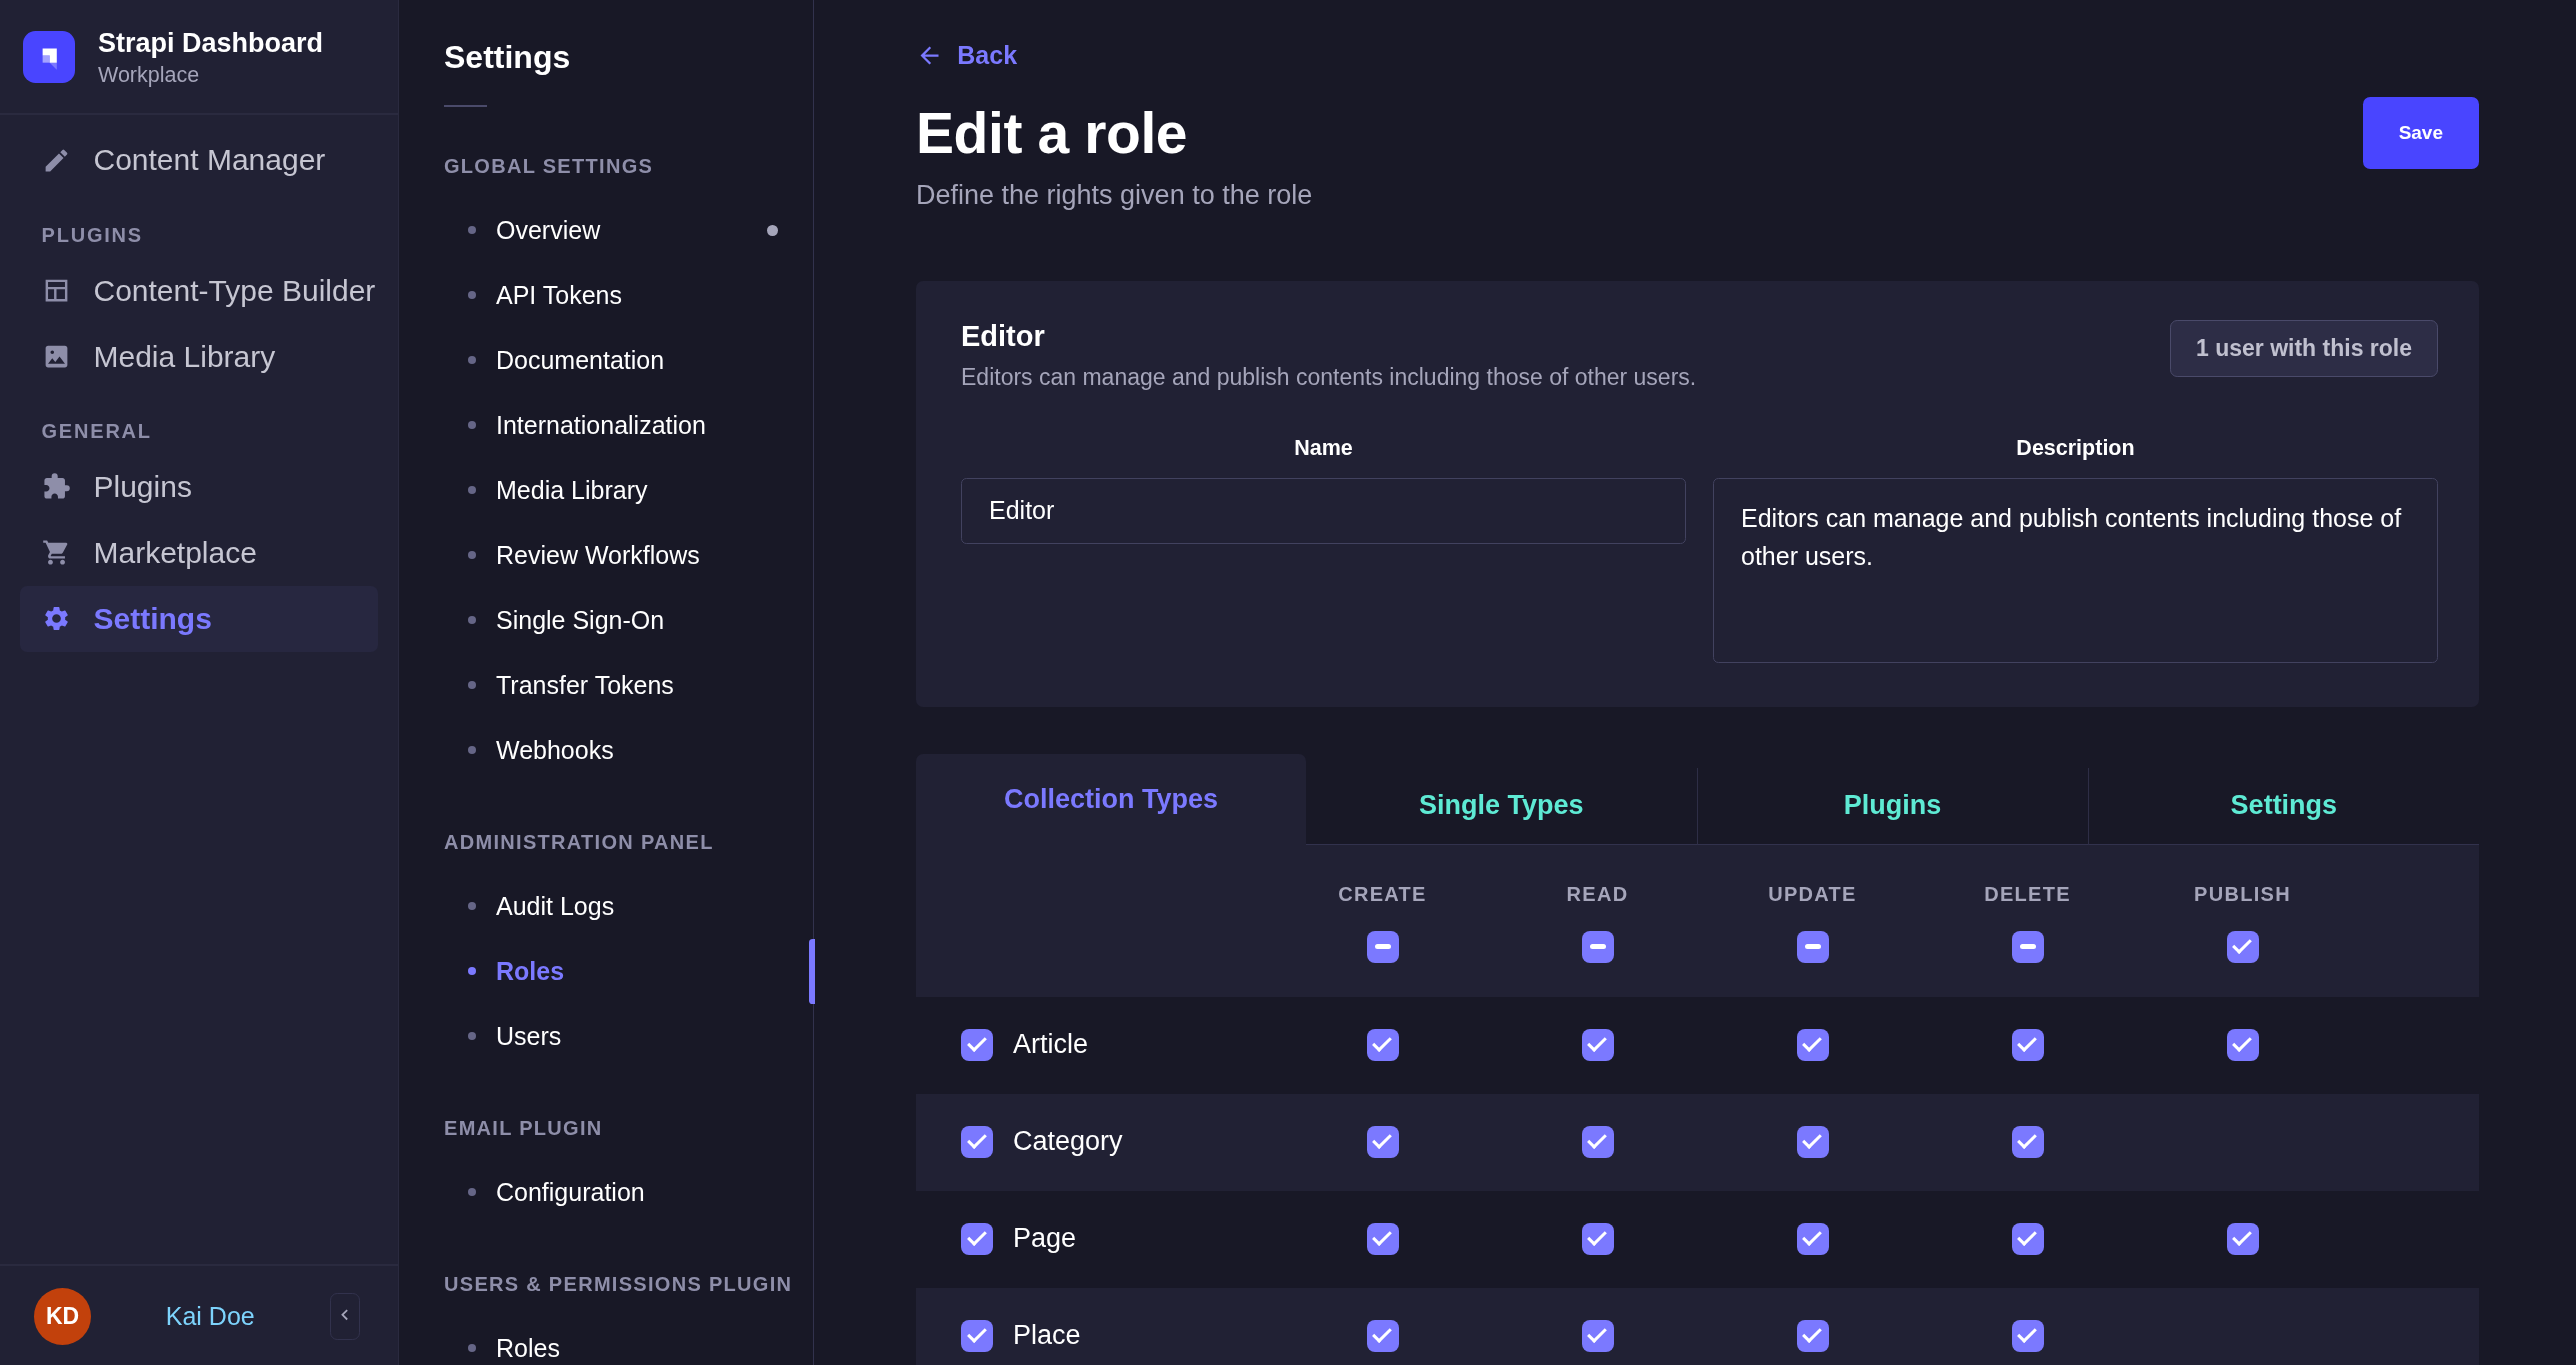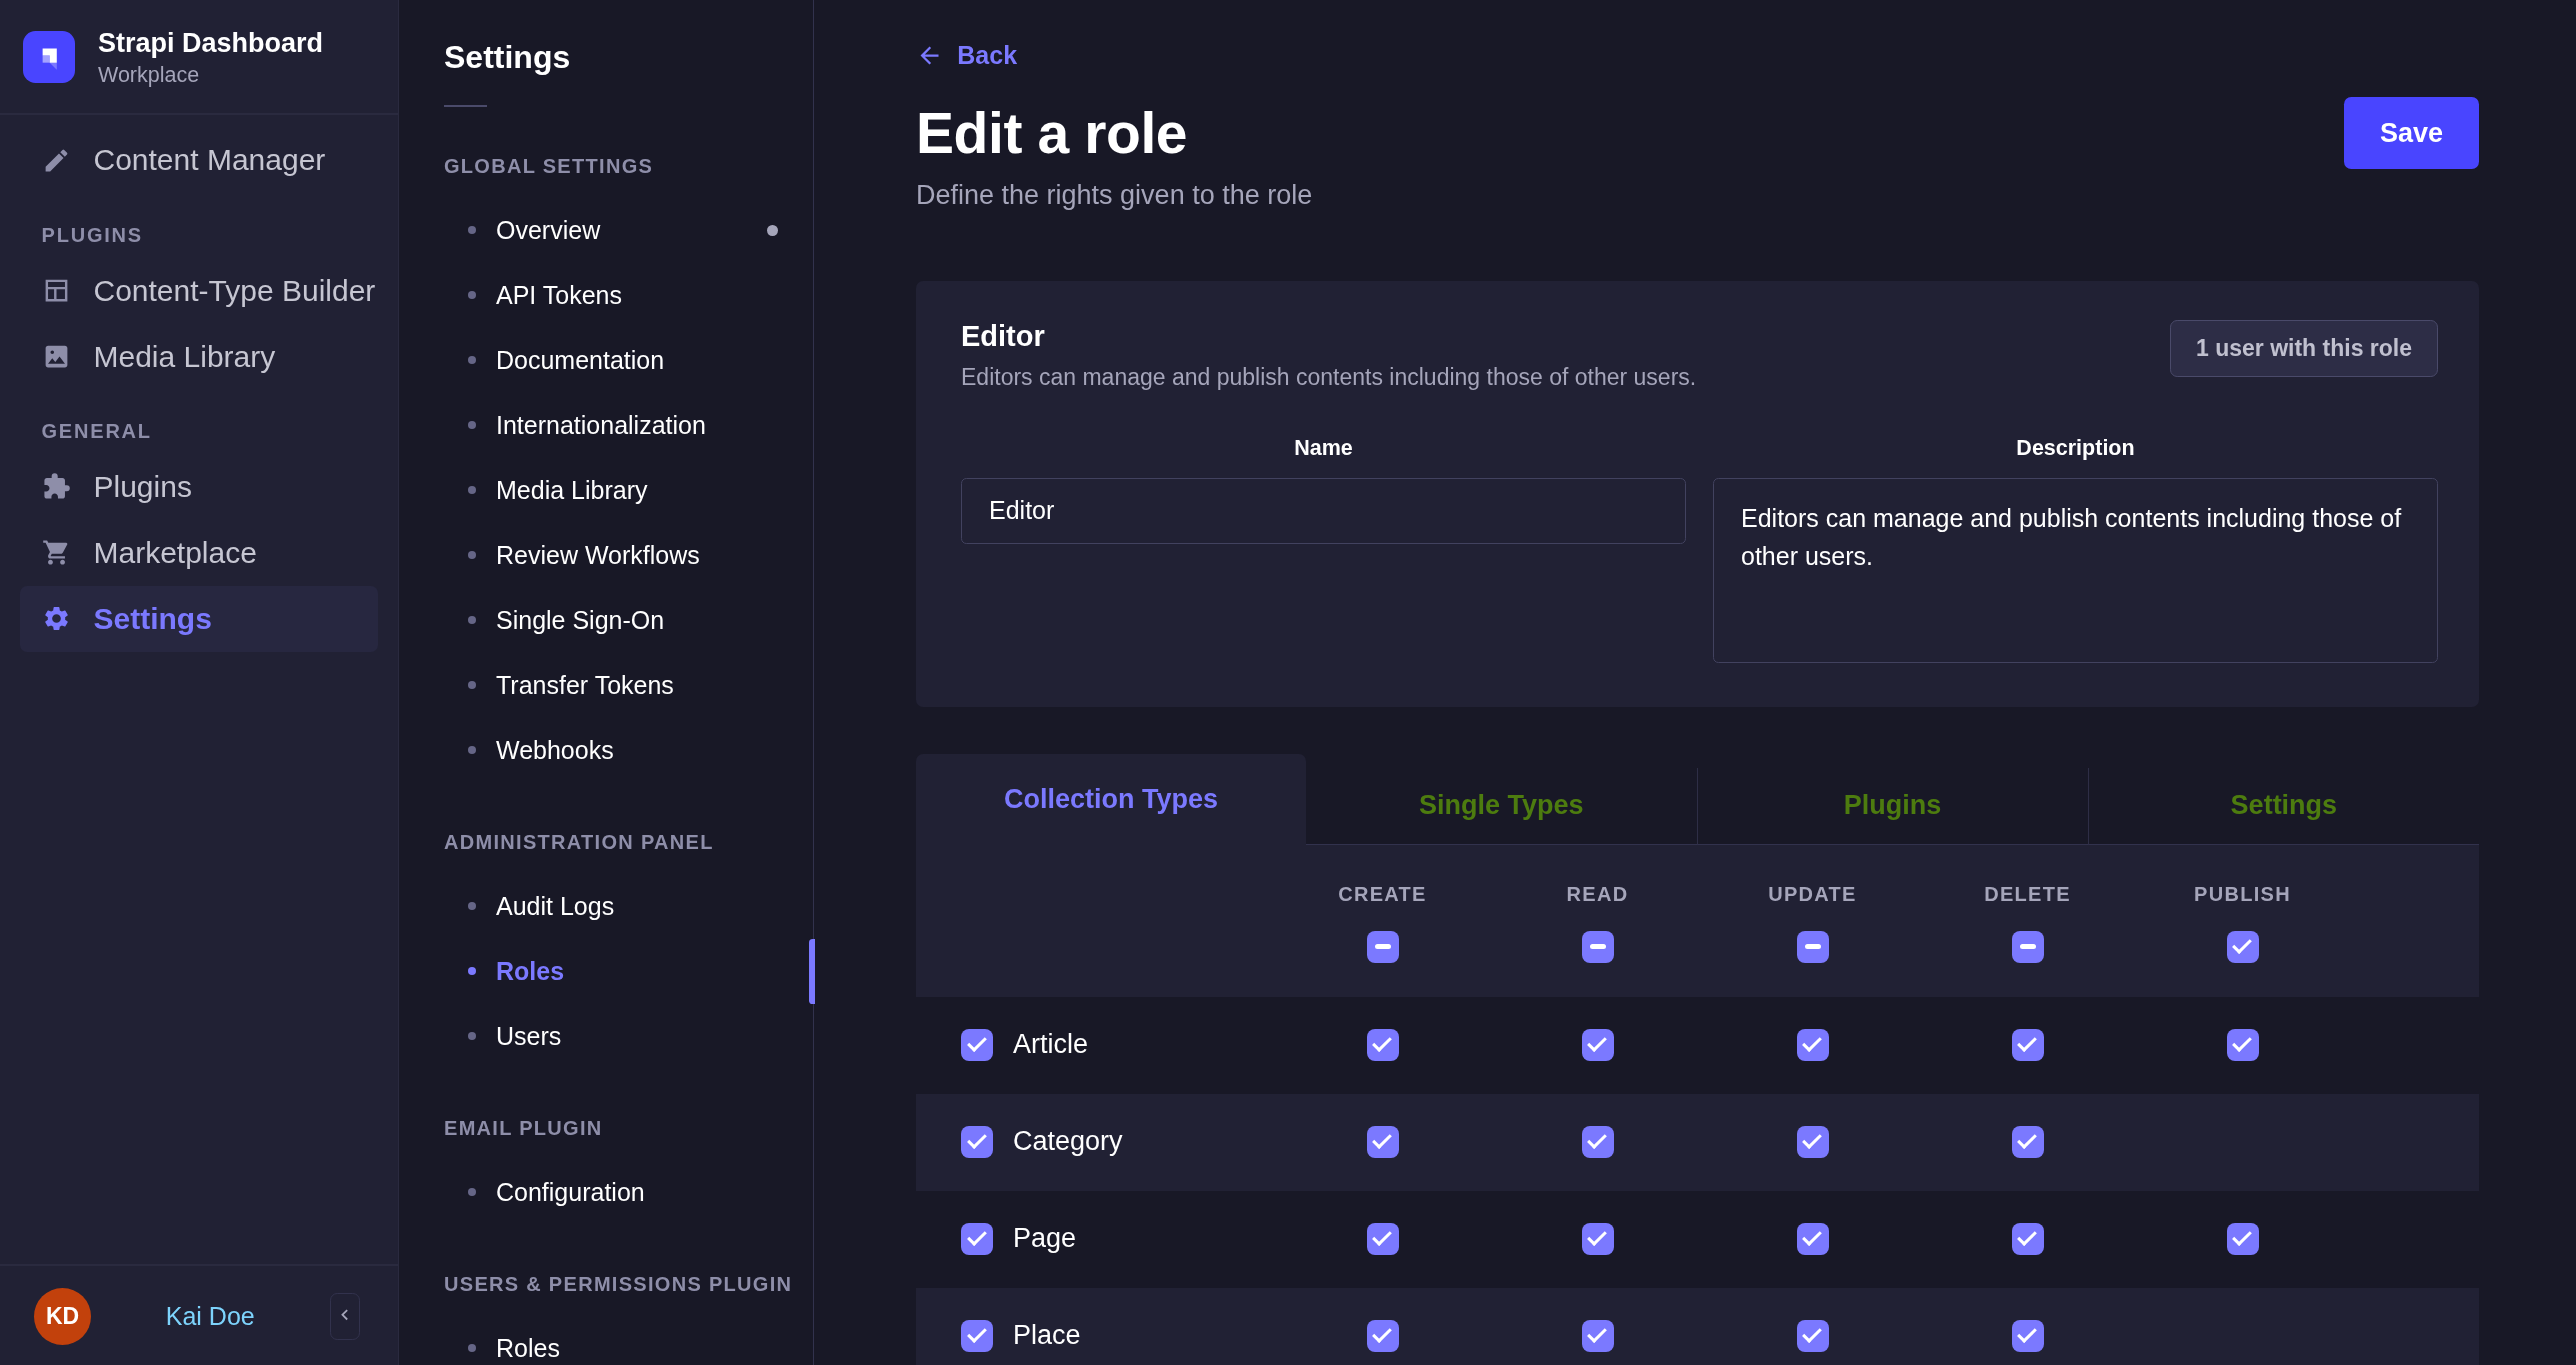--- a/index.html
+++ b/index.html
@@ -43,36 +43,36 @@
   .subnav li.active .bullet { background:#7b79ff; }
   .active-bar { position:absolute; right:-1.8px; top:0; width:5.4px; height:65px; background:#7b79ff; border-radius:3.6px 0 0 3.6px; }
   .notif-dot { position:absolute; right:35px; top:50%; margin-top:-5.4px; width:10.8px; height:10.8px; border-radius:50%; background:#a5a5ba; }
 
   
   .main { flex:1; padding:41px 97px 0 102px; background:#181826; overflow:hidden; }
   .back { display:inline-flex; align-items:center; gap:14.3px; color:#7b79ff; font-size:25px; font-weight:600; cursor:pointer; text-decoration:none; }
   .back-ic svg { width:27px; height:27px; display:block; }
   .title-row { display:flex; align-items:center; justify-content:space-between; margin-top:25px; }
   h1 { font-size:57px; font-weight:700; letter-spacing:-0.4px; }
-  .save { height:72px; padding:0 36px; border:none; border-radius:7.2px; background:#4945ff; color:#fff; font-size:27px; font-weight:700; cursor:pointer; font-family:inherit; }
+  .save { height:72px; padding:0 36px; border:none; border-radius:7.2px; background:#4945ff; color:#fff; font-size:19px; font-weight:700; cursor:pointer; font-family:inherit; }
   .subtitle { margin-top:10.8px; font-size:27px; color:#a5a5ba; }
 
   .card { margin-top:70px; background:#212134; border-radius:7.2px; padding:39px 41px 41px 45px; }
   .card-head { display:flex; align-items:flex-start; justify-content:space-between; }
   .card-title { font-size:29px; font-weight:700; }
   .card-sub { margin-top:10.8px; font-size:23px; color:#a5a5ba; }
   .badge { padding:14.3px 25px; border-radius:7.2px; background:#2d2d46; border:1.8px solid #4a4a6a; color:#c0c0cf; font-size:23px; font-weight:600; cursor:pointer; font-family:inherit; }
   .fields { display:grid; grid-template-columns:1fr 1fr; gap:27px; margin-top:45px; }
   .field label { display:block; font-size:21.5px; font-weight:700; margin-bottom:17px; color:#fff;text-align:center; }
   .input { width:100%; height:66px; background:#212134; border:1.8px solid #42425f; border-radius:5.4px; padding:0 27px; color:#fff; font-size:25px; font-family:inherit; }
   .textarea { width:100%; height:185px; background:#212134; border:1.8px solid #42425f; border-radius:5.4px; padding:20px 27px; color:#fff; font-size:25px; line-height:1.55; resize:none; font-family:inherit; }
 
   
   .tabbar { display:flex; margin-top:47px; height:91px; }
-  .tab { flex:1; display:flex; align-items:center; justify-content:center; font-size:27px; font-weight:600; color:#4d7c0f; cursor:pointer; align-self:flex-end; height:77px; border-bottom:1.8px solid #32324d; }
+  .tab { flex:1; display:flex; align-items:center; justify-content:center; font-size:27px; font-weight:600; color:#5eead4; cursor:pointer; align-self:flex-end; height:77px; border-bottom:1.8px solid #32324d; }
   .tab.sep { border-left:1.8px solid #2e2e46; }
   .tab.active { align-self:flex-start; height:91px; background:#212134; border-radius:7.2px 7.2px 0 0; border-bottom:none; color:#7b79ff;align-items:center; }
   .panel { background:#212134; min-height:550px; border-radius:0 0 7.2px 7.2px; }
   .pgrid { display:grid; grid-template-columns:359px repeat(5,215px) 1fr; }
   .phead { padding:38px 0 34px 0; }
   .pc { display:flex; flex-direction:column; align-items:center; gap:25px; }
   .pcol-label { font-size:20px; font-weight:700; letter-spacing:1.3px; color:#a5a5ba; }
   .prow { height:97px; align-items:center; }
   .prow.odd { background:#181826; }
   .prow-labelcell { display:flex; align-items:flex-start; padding-left:45px; }

